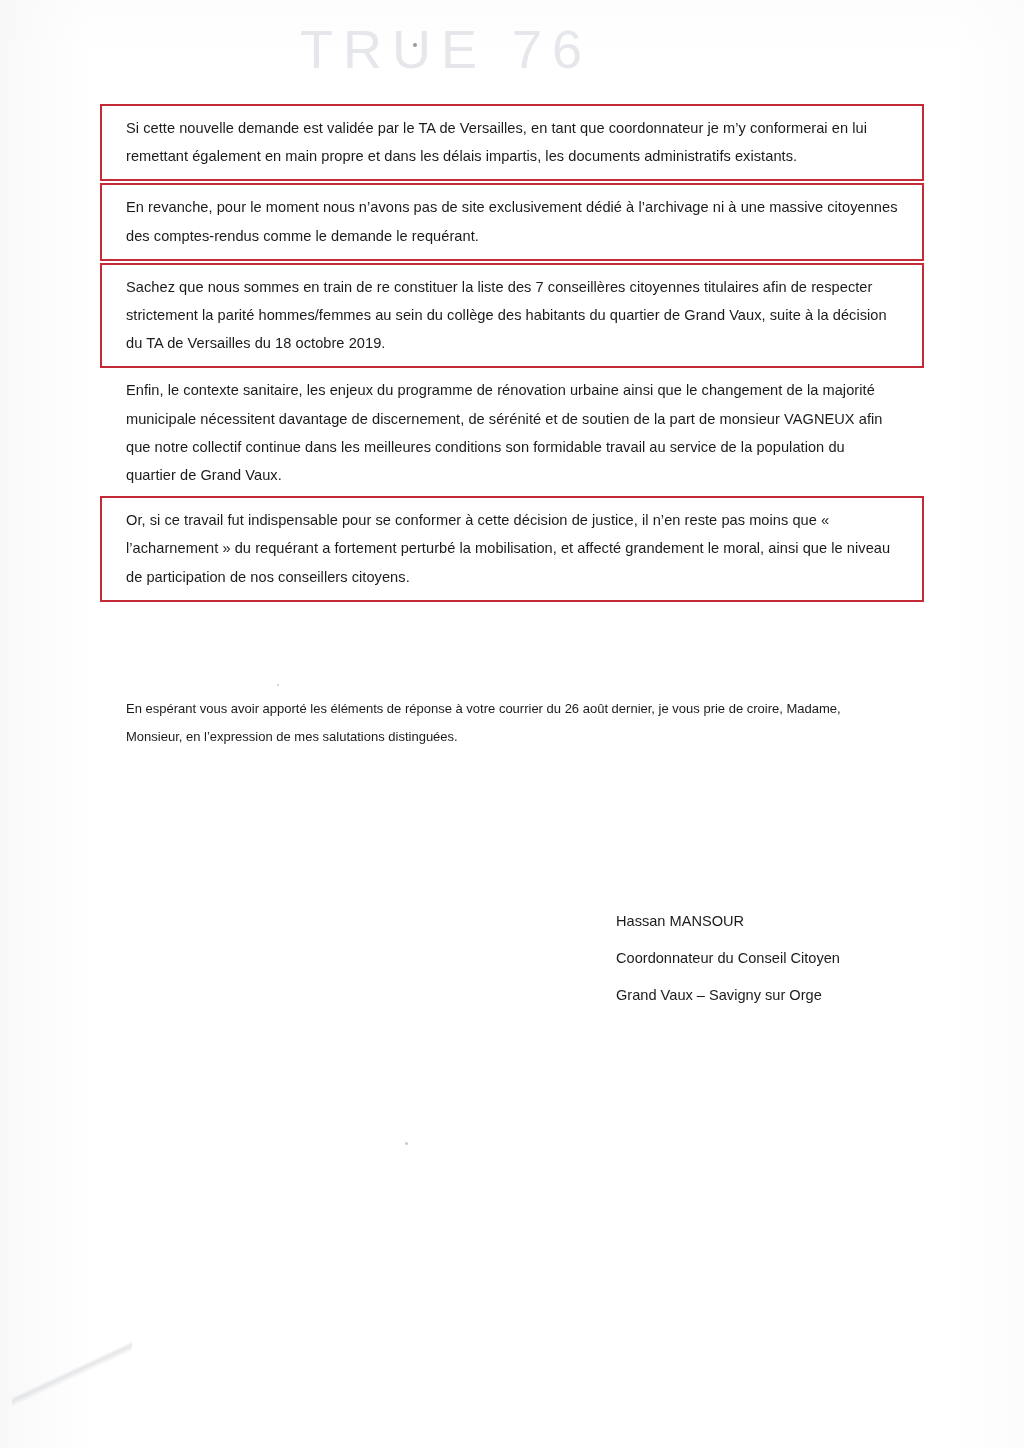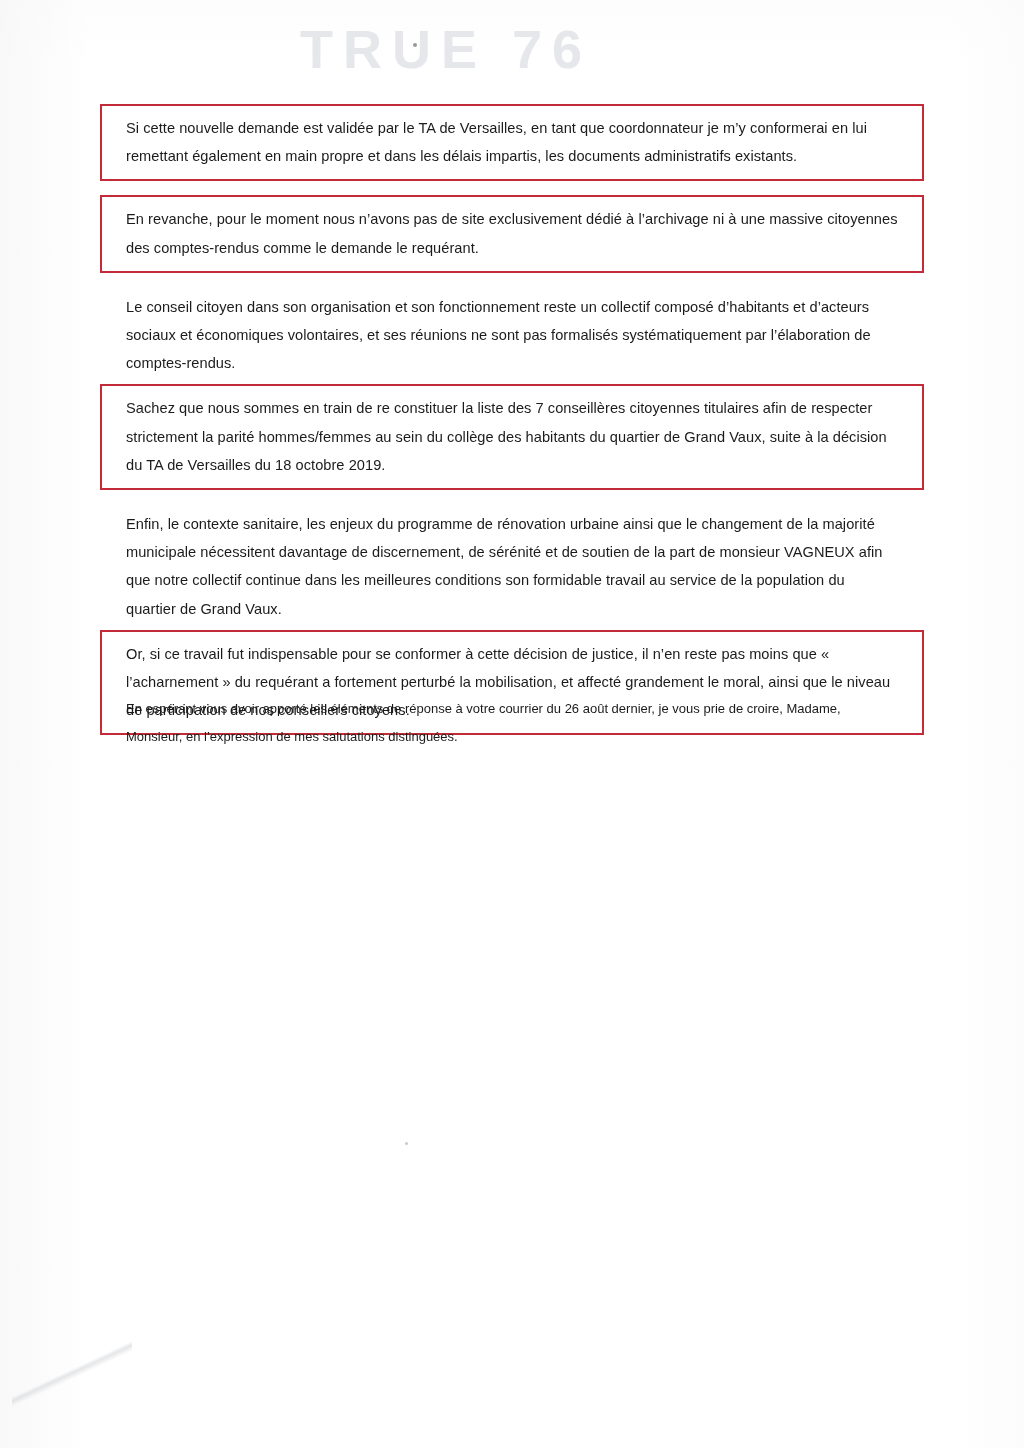--- a/index.html
+++ b/index.html
@@ -37,21 +37,21 @@
     pointer-events: none;
   }
   .watermark {
     position: absolute;
     left: 300px;
     top: 18px;
     width: 300px;
     height: 62px;
     font-size: 54px;
     letter-spacing: 10px;
-    font-weight: 700;
+    font-weight: 400;
     color: rgba(225,227,231,0.85);
     font-family: "Liberation Sans", sans-serif;
     white-space: nowrap;
     user-select: none;
   }
   .body-col {
     position: absolute;
     left: 100px;
     top: 104px;
     width: 824px;
@@ -64,21 +64,21 @@
     margin: 0;
     box-sizing: border-box;
   }
   .para.plain {
     padding: 6px 26px 6px 26px;
     margin-bottom: 1px;
   }
   .para.boxed {
     border: 2px solid #c32b39;
     padding: 8px 24px 9px 24px;
-    margin-bottom: 14px;
+    margin-bottom: 2px;
   }
 
   .closing {
     position: absolute;
     left: 100px;
     top: 695px;
     width: 824px;
     font-size: 13px;
     line-height: 28.2px;
     color: #1b1b1b;
@@ -112,32 +112,36 @@
 
   <div class="watermark">TRUE 76</div>
 
   <div class="body-col">
 
     <p class="para boxed">Si cette nouvelle  demande est validée par le TA de Versailles, en tant que coordonnateur je m’y conformerai en lui remettant  également en main propre et dans les délais impartis, les documents administratifs  existants.</p>
 
 
     <p class="para boxed">En revanche, pour le moment nous n’avons pas de site exclusivement dédié à l’archivage ni à une massive citoyennes des comptes-rendus comme le demande le requérant.</p>
 
-    <p class="para plain">Le  conseil citoyen  dans son organisation et son fonctionnement  reste un collectif composé d’habitants et d’acteurs sociaux et économiques volontaires, et ses réunions ne sont pas  formalisés systématiquement par l’élaboration de comptes-rendus.</p>
 
     <p class="para boxed">Sachez que nous sommes en train de  re constituer la liste des 7  conseillères citoyennes titulaires afin de respecter strictement la parité  hommes/femmes au sein du collège des habitants du quartier de Grand Vaux, suite à  la décision du TA de Versailles du 18 octobre 2019.</p>
 
     <p class="para plain">Enfin, le contexte sanitaire, les enjeux du programme de rénovation urbaine ainsi que le changement de la majorité municipale nécessitent  davantage  de  discernement, de sérénité et de soutien  de la part de monsieur VAGNEUX afin que notre collectif continue dans les meilleures conditions  son formidable travail au service de la population du quartier de Grand Vaux.</p>
 
     <p class="para boxed">Or,  si ce travail fut indispensable pour se conformer à cette décision de justice,  il n’en reste pas moins que « l’acharnement »  du requérant  a  fortement perturbé la mobilisation,  et  affecté grandement le moral, ainsi que le niveau de participation de nos conseillers citoyens.</p>
 
   </div>
 
   <div class="closing">En espérant  vous avoir apporté  les éléments de réponse à votre courrier du 26 août dernier, je vous prie de croire,  Madame, Monsieur, en l’expression de mes salutations distinguées.</div>
 
+  <div class="signature">
+    <div class="sig-line">Hassan MANSOUR</div>
+    <div class="sig-line">Coordonnateur du Conseil Citoyen</div>
+    <div class="sig-line">Grand Vaux – Savigny sur Orge</div>
+  </div>
 
   <div class="scan-edge"></div>
 
   <div class="speck" style="left:277px;top:684px;width:2px;height:2px;"></div>
   <div class="speck" style="left:405px;top:1142px;width:3px;height:3px;"></div>
   <div class="speck" style="left:413px;top:43px;width:4px;height:4px;background:#9a9a9a;"></div>
 
 </div>
 
 </body></html>

